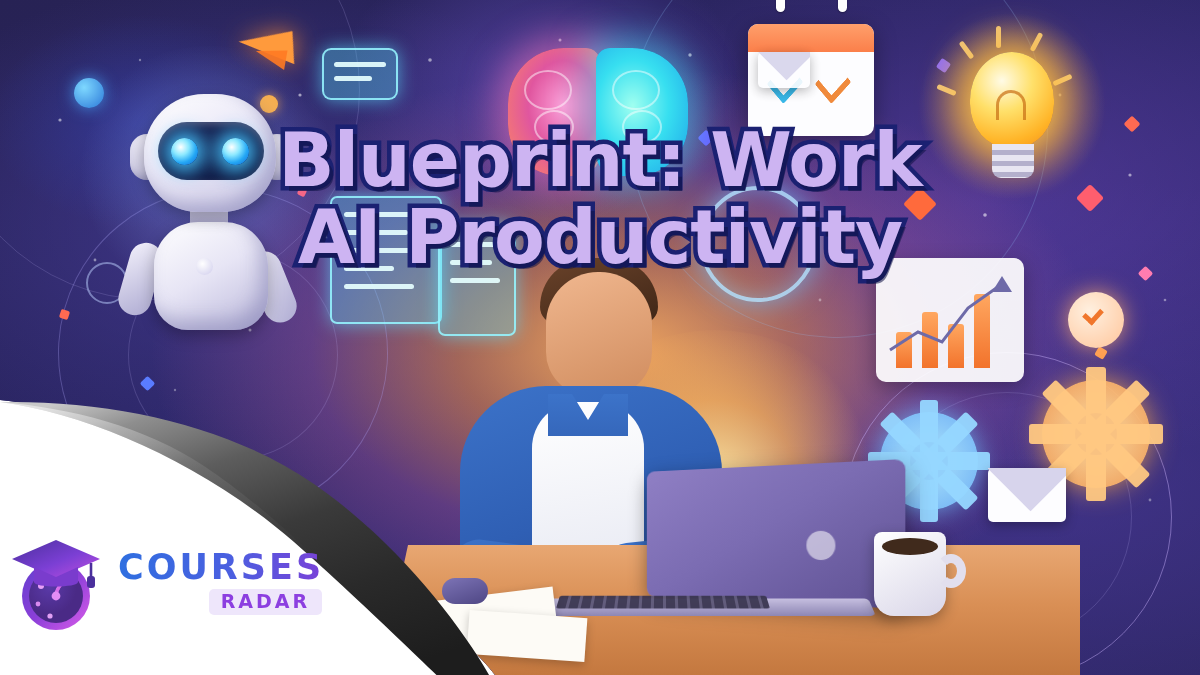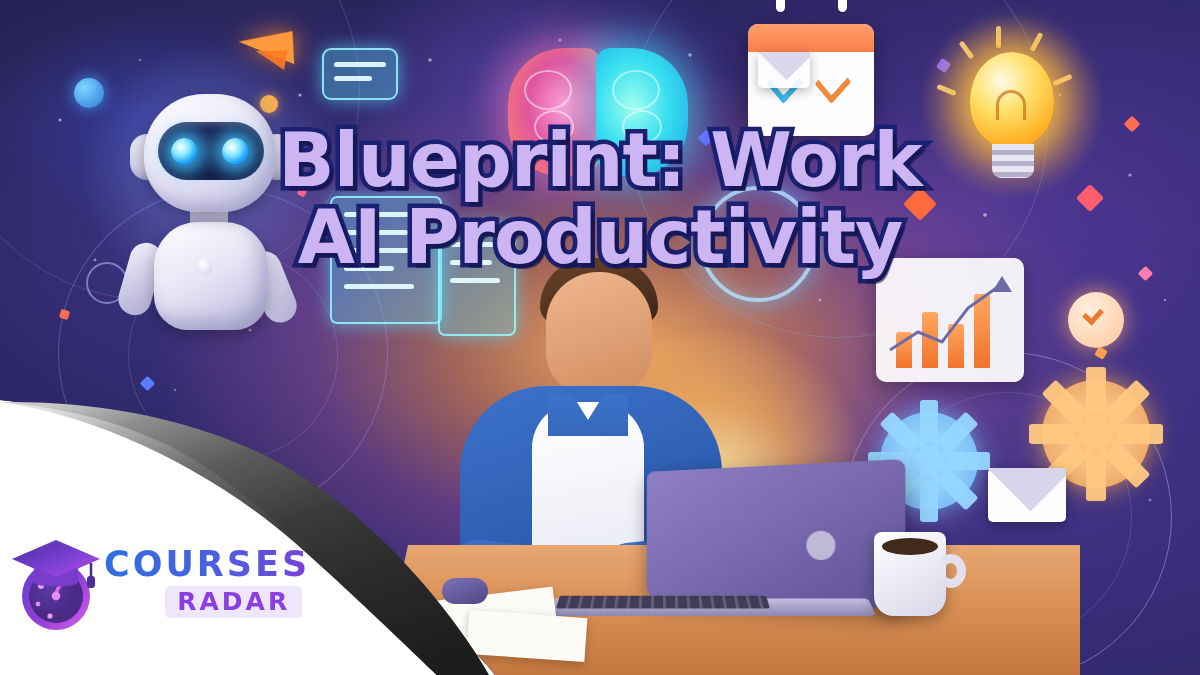--- a/index.html
+++ b/index.html
@@ -193,31 +193,31 @@
       color:#cdb4f2;
       -webkit-text-stroke:9px #1b2172; paint-order:stroke fill;
       text-shadow:4px 5px 0 rgba(15,18,70,.55);
       white-space:nowrap; }
 
   
   #curl { position:absolute; left:-6px; top:392px; width:520px; height:292px; z-index:40; }
 
   
   #logo { position:absolute; left:8px; top:528px; width:268px; height:108px; z-index:50;
-          display:flex; align-items:center; gap:0; }
+          display:flex; align-items:center; gap:14px; }
   .logo-mark { position:relative; width:96px; height:104px; flex:0 0 96px; }
   .logo-words { display:flex; flex-direction:column; align-items:flex-start; gap:4px; }
   .w-courses { font-family:"DejaVu Sans", sans-serif; font-weight:700; font-size:35px;
                letter-spacing:3px; line-height:1;
                background:linear-gradient(90deg,#2f6fe0 0%,#4b5fe0 55%,#7a42d8 100%);
                -webkit-background-clip:text; background-clip:text; color:transparent; }
-  .w-radar { font-family:"DejaVu Sans", sans-serif; font-weight:700; font-size:25px;
+  .w-radar { font-family:"DejaVu Sans", sans-serif; font-weight:700; font-size:19px;
              letter-spacing:3px; line-height:1; color:#8c3fe0;
              background:#eee6fb; border-radius:5px; padding:3px 12px 4px 12px;
-             align-self:flex-end; margin-right:8px; }
+             align-self:flex-end; margin-right:2px; }
 </style>
 </head>
 <body>
 
 <div id="stage">
 
   <div id="artwork">
 
     <div class="bgwash w1"></div>
     <div class="bgwash w2"></div>

